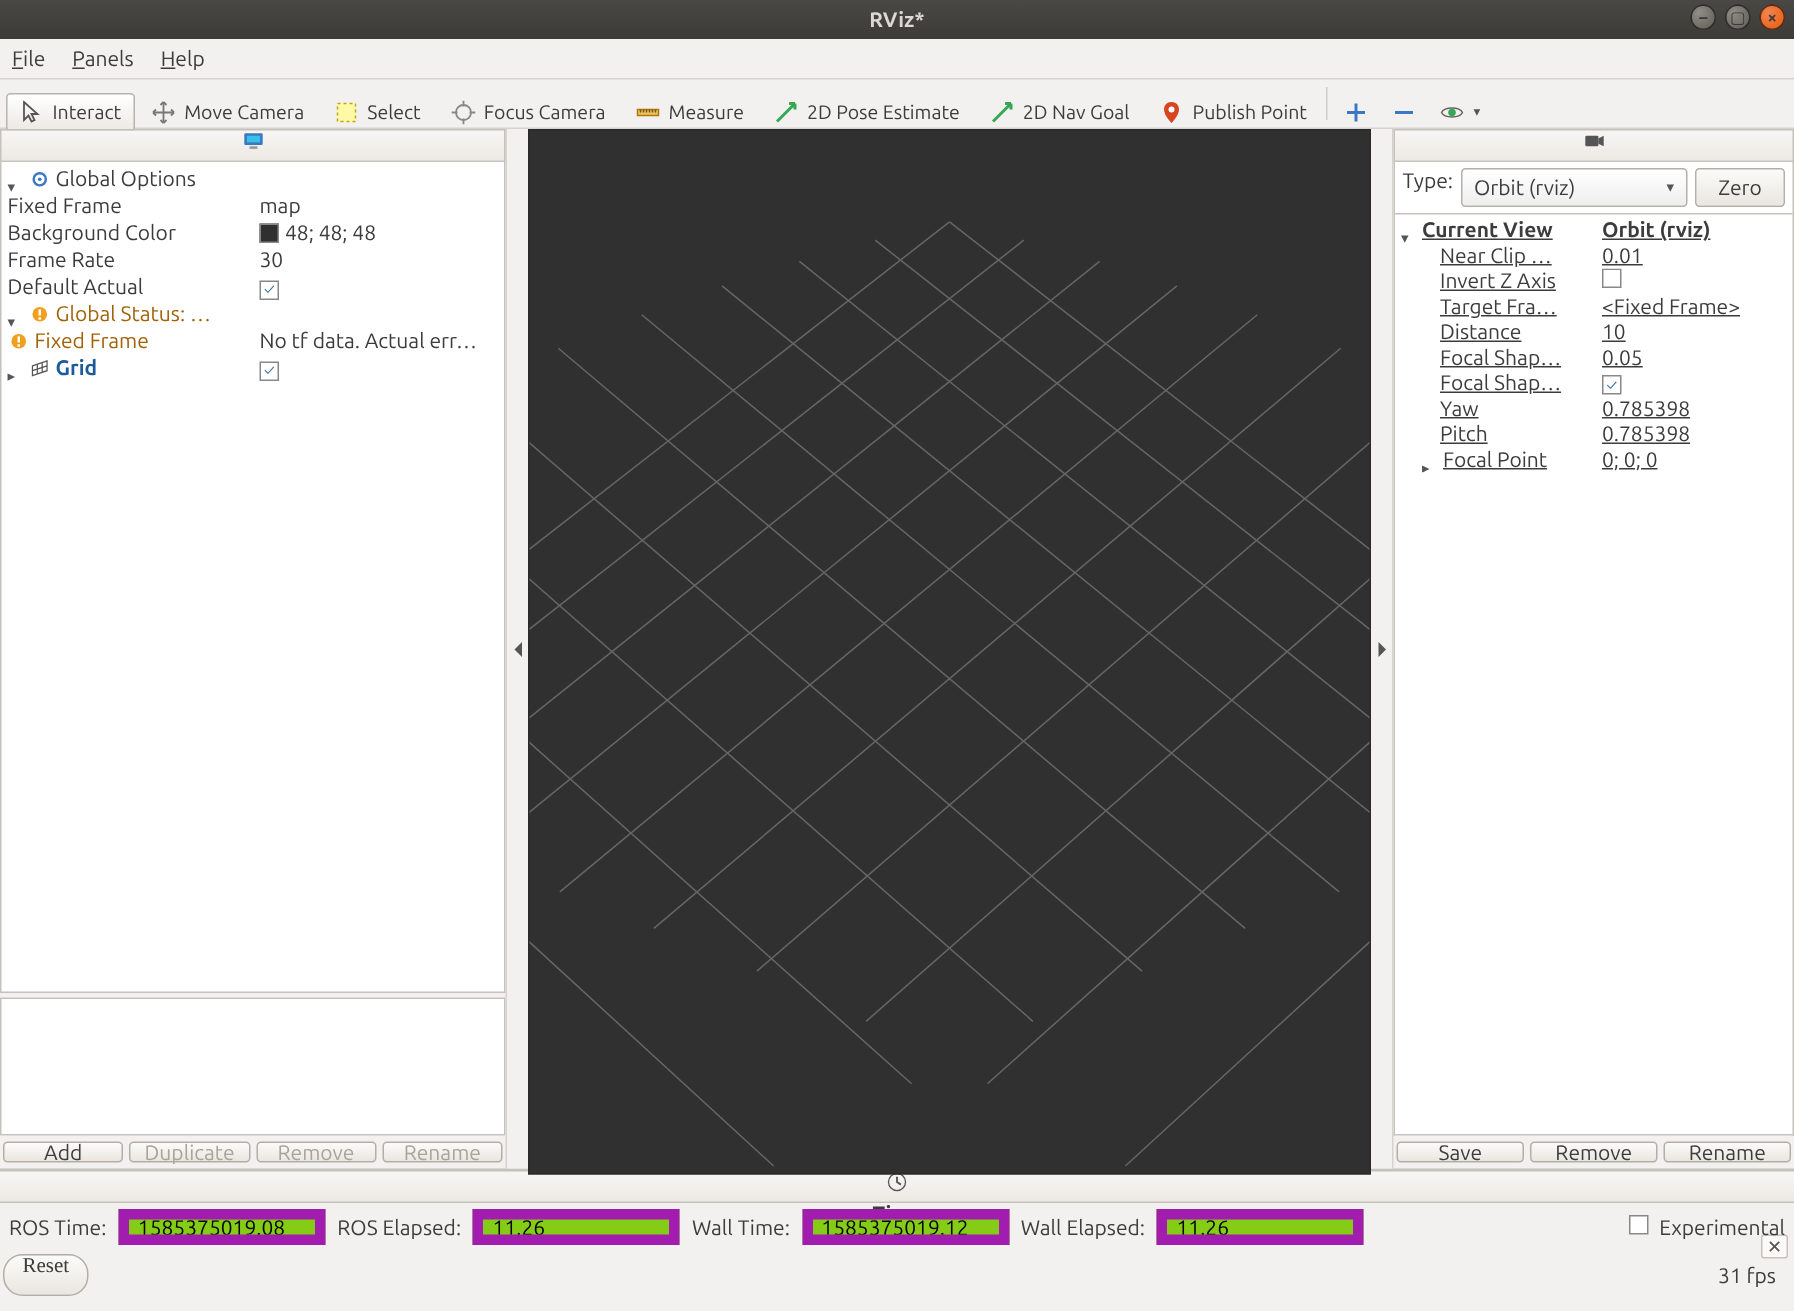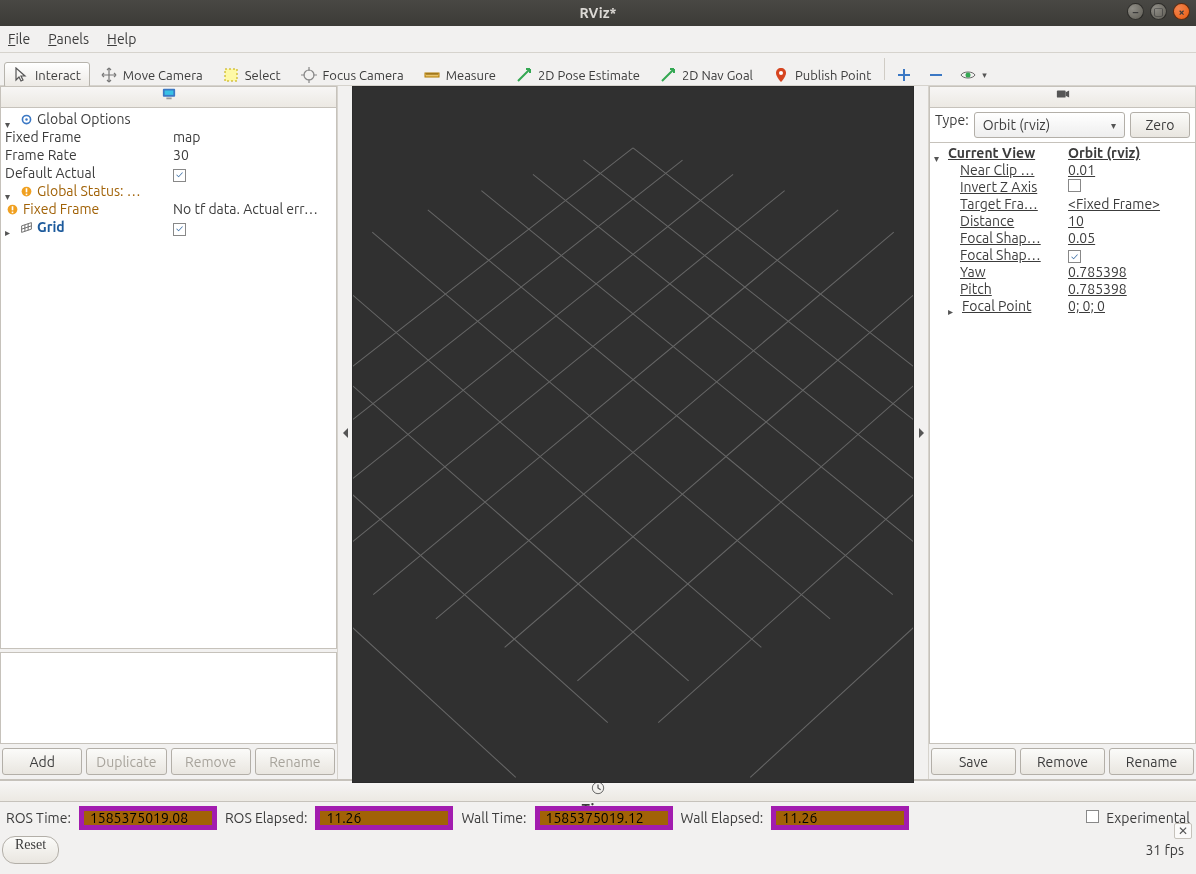--- a/index.html
+++ b/index.html
@@ -47,39 +47,39 @@
   .swatch { display:inline-block; width:13px; height:13px; border:1px solid #888; background:#303030; margin-right:4px; vertical-align:-2px;}
   .chk { width:13px; height:13px; border:1px solid #888; display:inline-flex; align-items:center; justify-content:center; font-size:10px; color:#3b6ea5; background:#fff; }
   .chk.on::after { content:"✓"; }
   .warn { color:#a16207; }
   .bluebold { color:#1c5a9c; font-weight:bold; }
   .bold { font-weight:bold; }
   
   .descbox { height:92px; border:1px solid #c6c2bb; border-top:1px solid #c6c2bb; background:#fff; margin-top:3px; }
   
   .btnrow { display:flex; gap:4px; padding:4px 2px; }
-  .btn { flex:1; height:27px; border:1px solid #b3afa8; border-radius:3px; background:linear-gradient(to bottom,#fbfbf9,#e9e6e0); font-size:14px; cursor:default; display:flex; align-items:center; justify-content:center; }
+  .btn { flex:1; height:14px; border:1px solid #b3afa8; border-radius:3px; background:linear-gradient(to bottom,#fbfbf9,#e9e6e0); font-size:14px; cursor:default; display:flex; align-items:center; justify-content:center; }
   .btn.dis { color:#a8a49c; }
   
   .viewport { flex:1; background:#303030; border:1px solid #2a2a2a; margin:0 0 0 0; position:relative; }
   
   .views-body { background:#fff; border:1px solid #c6c2bb; border-top:0; flex:1; display:flex; flex-direction:column; }
   .type-row { display:flex; align-items:flex-start; padding:4px 5px; gap:5px; }
   .combo { flex:1; height:26px; border:1px solid #b3afa8; border-radius:3px; background:linear-gradient(to bottom,#fff,#eee); display:flex; align-items:center; padding:0 8px; font-size:14px; justify-content:space-between; }
   .combo::after { content:"▾"; color:#555; font-size:10px; }
   .zero { width:60px; height:26px; border:1px solid #b3afa8; border-radius:3px; background:linear-gradient(to bottom,#fbfbf9,#e9e6e0); display:flex; align-items:center; justify-content:center; font-size:14px; }
   .vtree { flex:1; border-top:1px solid #c6c2bb; font-size:14px; line-height:17px; overflow:auto; padding:2px 0;text-decoration:underline; }
   .vrow { display:flex; }
   .vrow .vk { width:136px; padding-left:4px; white-space:nowrap; overflow:hidden; text-overflow:ellipsis; display:flex; align-items:center; gap:2px;}
   .vrow .vv { flex:1; padding-left:2px; white-space:nowrap; overflow:hidden; text-overflow:ellipsis; }
   
   .time-panel { border-top:1px solid #c6c2bb; }
   .status-row { display:flex; align-items:center; padding:4px 6px; gap:8px; font-size:14px; }
   .status-row label { white-space:nowrap; }
-  .tfield { height:24px; border:5px solid #a21caf; background:#a16207; padding:0 6px; font-size:14px; font-family:inherit; }
+  .tfield { height:24px; border:7px solid #a21caf; background:#84cc16; padding:0 6px; font-size:14px; font-family:inherit; }
   .fps { margin-left:auto; }
   .reset-row { display:flex; padding:2px 2px 4px; }
   .resetbtn { height:28px; padding:0 12px; border:1px solid #b3afa8; border-radius:13px; background:linear-gradient(to bottom,#fbfbf9,#e9e6e0); font-size:14px;font-family:Liberation Serif, serif; }
   svg.grid { width:100%; height:100%; }
 </style>
 </head>
 <body>
 
 <div class="titlebar">
   <span>RViz*</span>
@@ -221,20 +221,26 @@
             </span>
             <span>Global Options</span>
           </span>
           <span class="v"></span>
         </div>
       <div class="row">
           <span class="k ind2">
             <span>Fixed Frame</span>
           </span>
           <span class="v">map</span>
+        </div>
+      <div class="row">
+          <span class="k ind2">
+            <span>Background Color</span>
+          </span>
+          <span class="v"><span class="swatch"></span><span>48; 48; 48</span></span>
         </div>
       <div class="row">
           <span class="k ind2">
             <span>Frame Rate</span>
           </span>
           <span class="v">30</span>
         </div>
       <div class="row">
           <span class="k ind2">
             <span>Default Actual</span>

